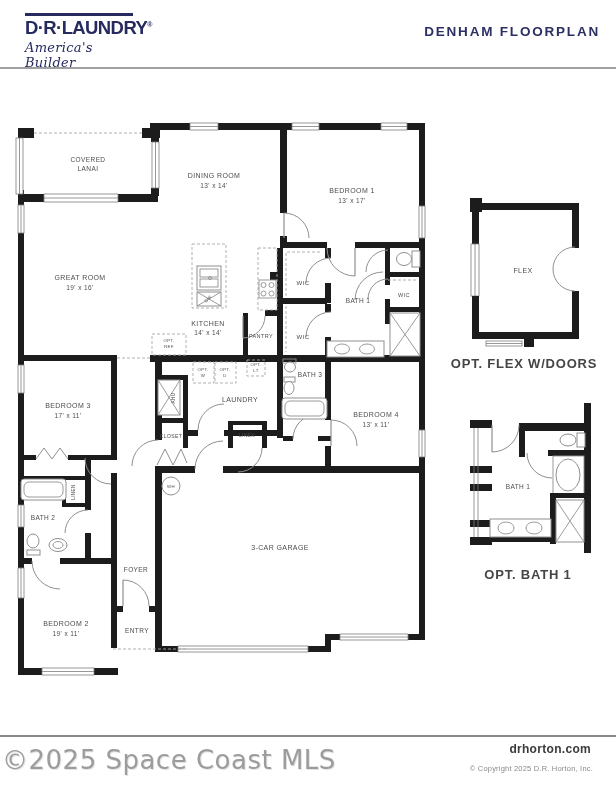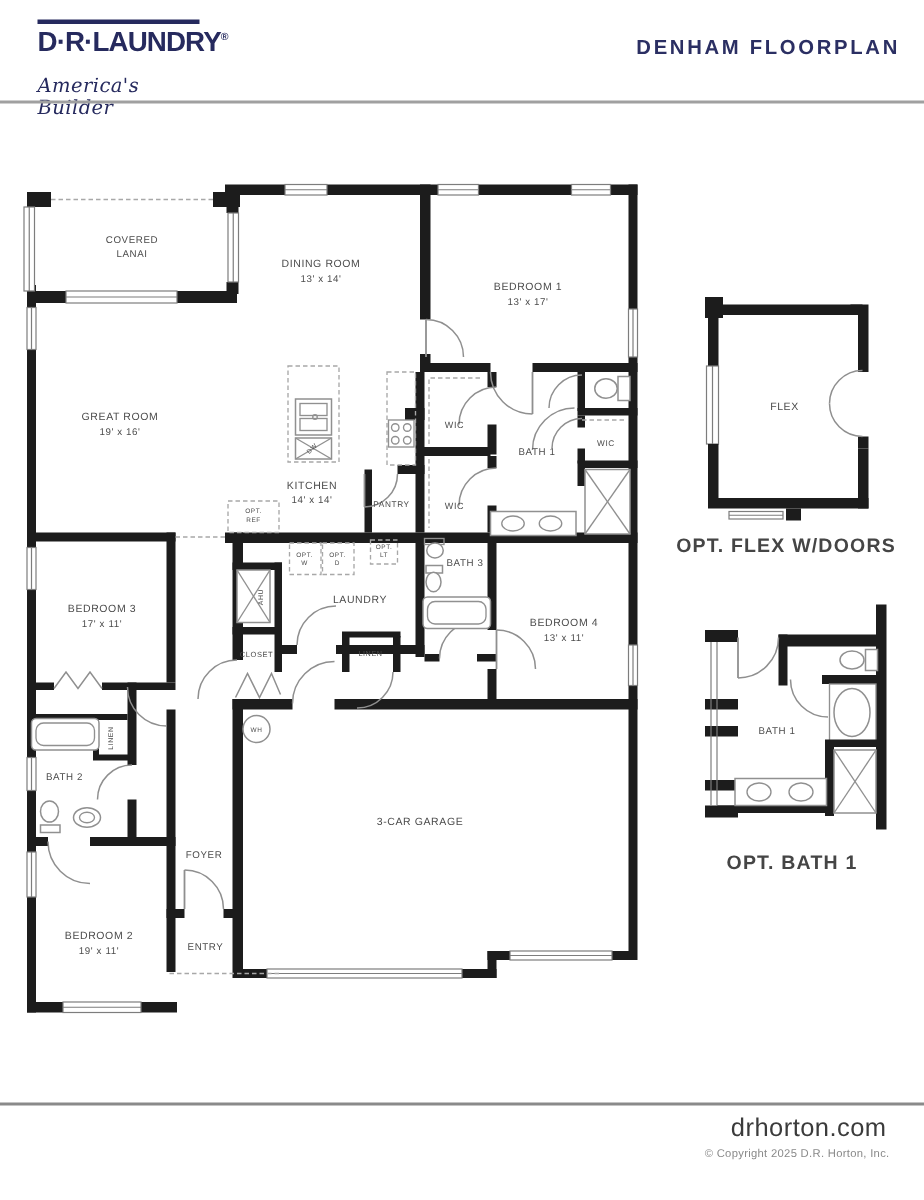--- a/index.html
+++ b/index.html
@@ -3,29 +3,29 @@
 <meta charset="utf-8">
 <style>
   html,body{margin:0;padding:0;background:#fff;}
   #page{position:relative;width:616px;height:800px;background:#fff;overflow:hidden;
         font-family:"Liberation Sans",sans-serif;}
   
   .logo{position:absolute;left:25px;top:13px;width:108px;color:#262a5e;}
   .logo-rule{height:3px;background:#262a5e;margin-bottom:2px;}
   .logo-brand{font-weight:bold;font-size:18.5px;letter-spacing:-0.6px;white-space:nowrap;line-height:1.05;}
   .logo-reg{font-size:7px;vertical-align:super;}
-  .logo-tagline{font-family:"DejaVu Serif",serif;font-style:italic;font-size:13px;margin-top:13px;letter-spacing:0.3px;}
+  .logo-tagline{font-family:"DejaVu Serif",serif;font-style:italic;font-size:13px;margin-top:3px;letter-spacing:0.3px;}
   .plan-title{position:absolute;right:16px;top:24px;font-weight:bold;font-size:13.5px;
               letter-spacing:1.8px;color:#2b2f63;}
   .header-rule{position:absolute;left:0;top:67px;width:616px;height:2px;background:#a0a0a0;}
   
   .footer-rule{position:absolute;left:0;top:735px;width:616px;height:2px;background:#8a8a8a;}
   .watermark{position:absolute;left:2px;top:745px;font-family:"DejaVu Sans",sans-serif;
              font-size:26px;color:#9c9c9c;letter-spacing:0.5px;text-shadow:1px 1px 0 #e3e3e3;}
-  .website{position:absolute;right:25px;top:742px;font-size:17px;color:#3b3b3b;font-weight:normal;letter-spacing:0.3px;}
+  .website{position:absolute;right:25px;top:742px;font-size:12px;color:#3b3b3b;font-weight:bold;letter-spacing:0.3px;}
   .copyright{position:absolute;right:23px;top:764px;font-size:7.5px;color:#8a8a8a;font-weight:normal;letter-spacing:0.2px;}
   
   .plan-svg{position:absolute;left:0;top:0;}
   .wall{fill:#1c1c1c;}
   .win{fill:#fff;stroke:#7d7d7d;stroke-width:0.8;}
   .winline{stroke:#7d7d7d;stroke-width:0.8;fill:none;}
   .door{fill:none;stroke:#8f8f8f;stroke-width:1;}
   .leaf{stroke:#8f8f8f;stroke-width:1.2;fill:none;}
   .fix{fill:#fff;stroke:#909090;stroke-width:1;}
   .fixl{fill:none;stroke:#909090;stroke-width:0.9;}
@@ -356,16 +356,17 @@
         <line class="fixl" x1="584" y1="500" x2="556" y2="542"></line>
       <rect class="fix" x="490" y="519" width="61" height="18"></rect>
       <ellipse class="fixl" cx="506" cy="528" rx="8" ry="6"></ellipse>
         <ellipse class="fixl" cx="534" cy="528" rx="8" ry="6"></ellipse>
       <text class="lbl" font-size="6.5" x="518" y="489">BATH 1</text>
       <text class="cap" x="528" y="579">OPT. BATH 1</text>
     </g>
   </svg>
 
   <div class="footer-rule"></div>
+  <div class="watermark">©2025 Space Coast MLS</div>
   <div class="website">drhorton.com</div>
   <div class="copyright">© Copyright 2025 D.R. Horton, Inc.</div>
 
 </div>
 
 </body></html>

